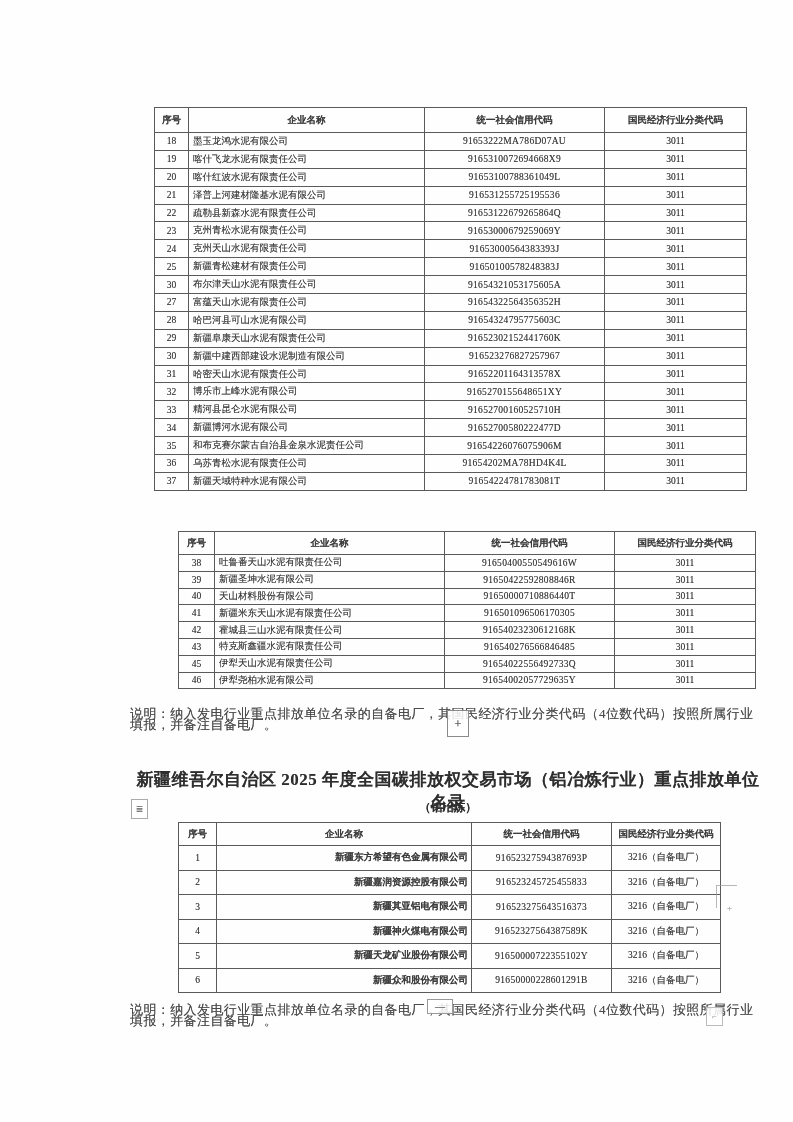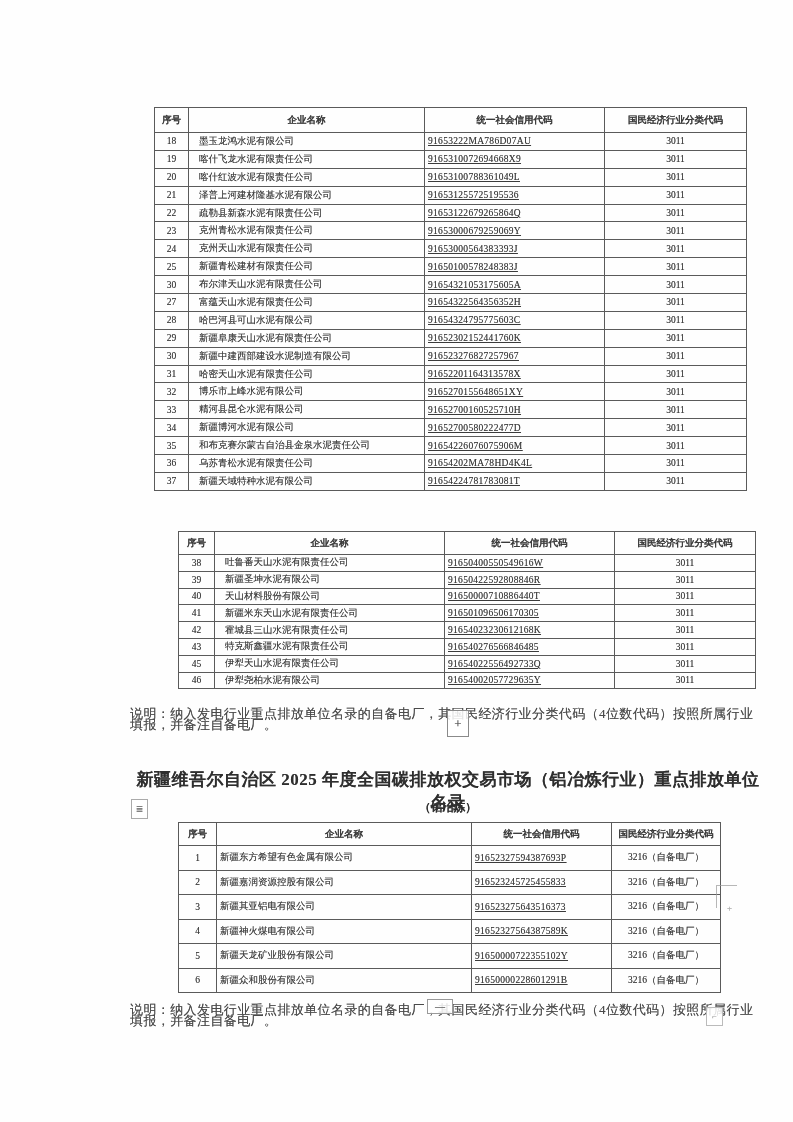--- a/index.html
+++ b/index.html
@@ -22,24 +22,24 @@
   #t1 td{height:16.9px;}
   
   #t2{left:178px;top:531px;width:577px;font-size:9.5px;}
   #t2 th{height:22px;}
   #t2 td{height:15.8px;}
   
   #t3{left:178px;top:822px;width:542px;font-size:9.5px;}
   #t3 th{height:22px;}
   #t3 td{height:23.5px;}
   .c-num{text-align:center;}
-  .c-code{text-align:left;letter-spacing:0.3px;text-decoration:underline;}
+  .c-code{text-align:center;letter-spacing:0.3px;}
   .c-ind{text-align:center;margin-top:20px;}
-  .name-left .c-name{text-align:left;padding-left:10px;}
-  .name-center .c-name{text-align:left;}
+  .name-left .c-name{text-align:left;padding-left:4px;}
+  .name-center .c-name{text-align:right;font-weight:bold;}
   .note{
     position:absolute;left:130px;width:636px;font-size:13px;color:#4a4a4a;
     letter-spacing:0.4px;line-height:11px;
   }
   #note1{top:708px;}
   #note2{top:1004px;}
   .doc-title{
     position:absolute;left:128px;top:768px;width:640px;text-align:center;
     font-size:17px;font-weight:bold;color:#2e2e2e;letter-spacing:0.5px;
   }

